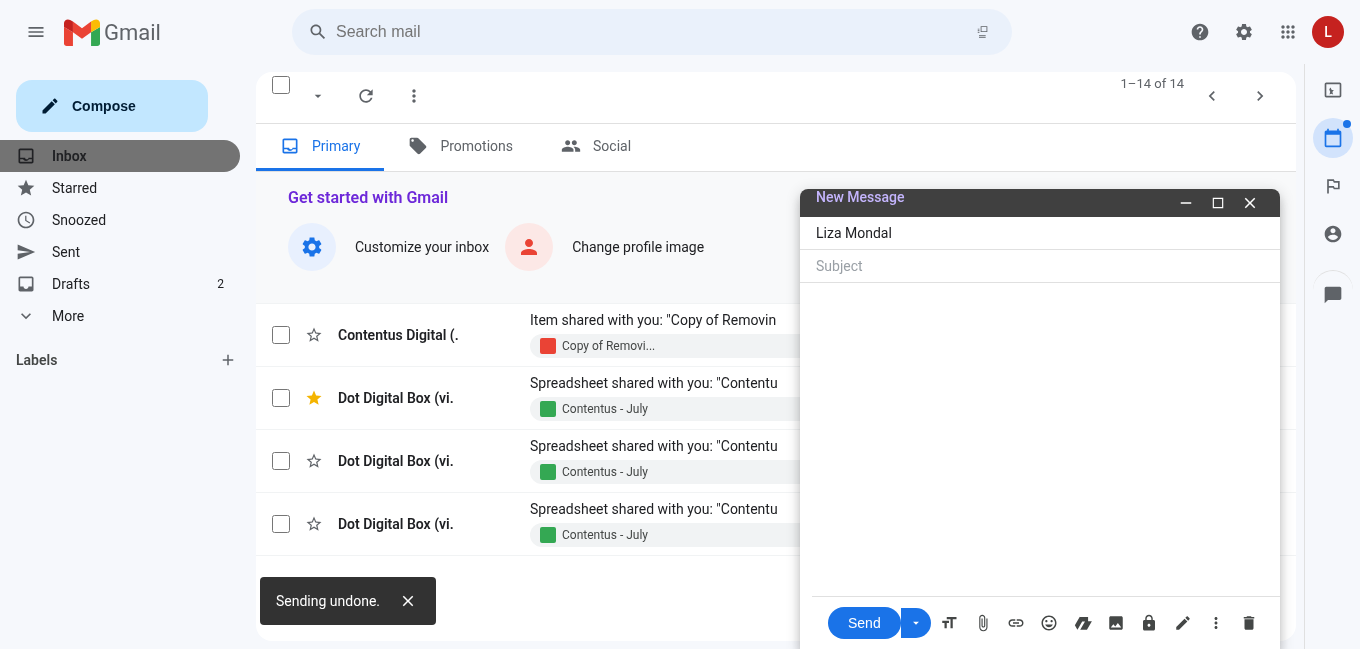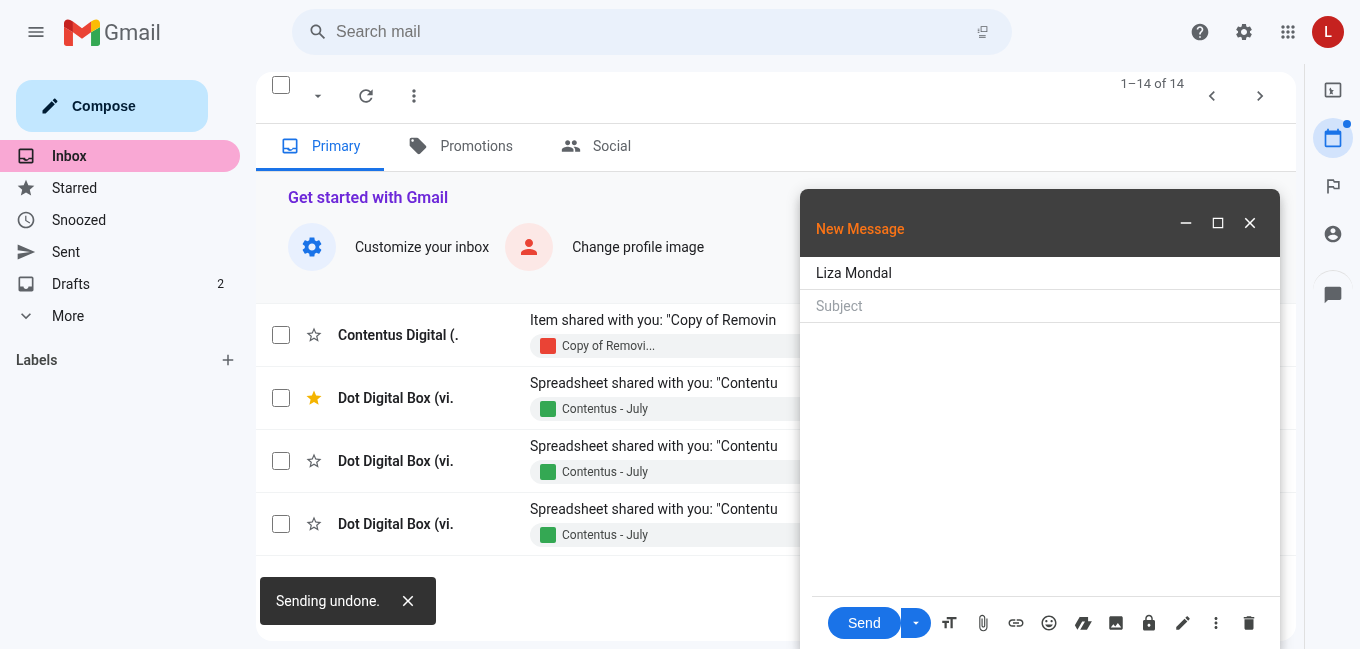--- a/index.html
+++ b/index.html
@@ -27,21 +27,21 @@
     .rp-badge { position: absolute; top: 2px; right: 2px; width: 8px; height: 8px; background: #1a73e8; border-radius: 50%; }
 
     
     .main-wrap { display: flex; flex: 1; padding-top: 64px; padding-right: 56px; }
 
     
     .sidebar { width: 256px; flex-shrink: 0; padding: 8px 0; overflow-y: auto; }
     .compose-btn { margin: 8px 16px 8px 16px; display: flex; align-items: center; gap: 12px; background: #c2e7ff; border-radius: 16px; padding: 16px 24px; cursor: pointer; font-size: 14px; font-weight: 600; color: #001d35; border: none; width: 192px; }
 
     .nav-item { display: flex; align-items: center; gap: 16px; padding: 0 16px; height: 32px; border-radius: 0 16px 16px 0; margin-right: 16px; cursor: pointer; font-size: 14px; color: #202124; position: relative; }
-    .nav-item.active { background: #f9a8d4; font-weight: 600; }
+    .nav-item.active { background: #737373; font-weight: 600; }
     .nav-item .nav-label { flex: 1; }
     .nav-item .nav-count { color: #202124; font-size: 12px; }
     .nav-icon { font-size: 18px; color: #444746; width: 20px; display: flex; align-items: center; justify-content: center; }
 
     .labels-header { display: flex; align-items: center; justify-content: space-between; padding: 8px 16px; color: #444746; font-size: 14px; font-weight: 600; margin-top: 8px; }
     .labels-header .add-icon { cursor: pointer; width: 24px; height: 24px; display: flex; align-items: center; justify-content: center; border-radius: 50%; }
 
     
     .email-list { flex: 1; background: white; border-radius: 16px; margin: 8px 8px 8px 0; overflow: hidden; display: flex; flex-direction: column; }
 
@@ -73,21 +73,21 @@
     .get-started-header { font-size: 16px; font-weight: 600; color: #6d28d9; margin-bottom: 16px; padding: 0 16px; }
     .get-started-items { display: flex; gap: 16px; padding: 0 16px 16px; }
     .gs-item { display: flex; align-items: center; gap: 19px; }
     .gs-icon-wrap { width: 48px; height: 48px; border-radius: 50%; display: flex; align-items: center; justify-content: center; flex-shrink: 0; }
     .gs-icon-wrap.blue { background: #e8f0fe; }
     .gs-icon-wrap.pink { background: #fce8e6; }
     .gs-text { font-size: 14px; color: #202124; }
 
     
     .new-message { position: fixed; bottom: 0; right: 80px; width: 480px; background: white; border-radius: 8px 8px 0 0; box-shadow: 0 8px 10px 1px rgba(0,0,0,0.14), 0 3px 14px 2px rgba(0,0,0,0.12), 0 5px 5px -3px rgba(0,0,0,0.2); z-index: 200; display: flex; flex-direction: column; height: 460px; }
-    .nm-header { background: #404040; color: #f97316; padding: 20px 16px; border-radius: 8px 8px 0 0; display: flex; align-items: flex-end; justify-content: space-between; cursor: pointer; }
+    .nm-header { background: #404040; color: #c4b5fd; padding: 0 16px; border-radius: 8px 8px 0 0; display: flex; align-items: flex-start; justify-content: space-between; cursor: pointer; }
     .nm-title { font-size: 14px; font-weight: 500; }
     .nm-actions { display: flex; gap: 4px; align-items: center; }
     .nm-action-btn { width: 28px; height: 28px; display: flex; align-items: center; justify-content: center; border-radius: 50%; cursor: pointer; color: white; }
 
     .nm-to { padding: 8px 16px; border-bottom: 1px solid #e0e0e0; font-size: 14px; color: #202124; }
     .nm-subject { padding: 8px 16px; border-bottom: 1px solid #e0e0e0; font-size: 14px; color: #9aa0a6; }
     .nm-body { flex: 1; padding: 8px 16px; }
 
     .nm-footer { padding: 8px 16px; display: flex; align-items: center; gap: 4px; border-top: 1px solid #e0e0e0; margin-left: 12px; }
     .send-btn { background: #1a73e8; color: white; border: none; border-radius: 20px; padding: 8px 20px; font-size: 14px; font-weight: 500; cursor: pointer; display: flex; align-items: center; gap: 6px; }

